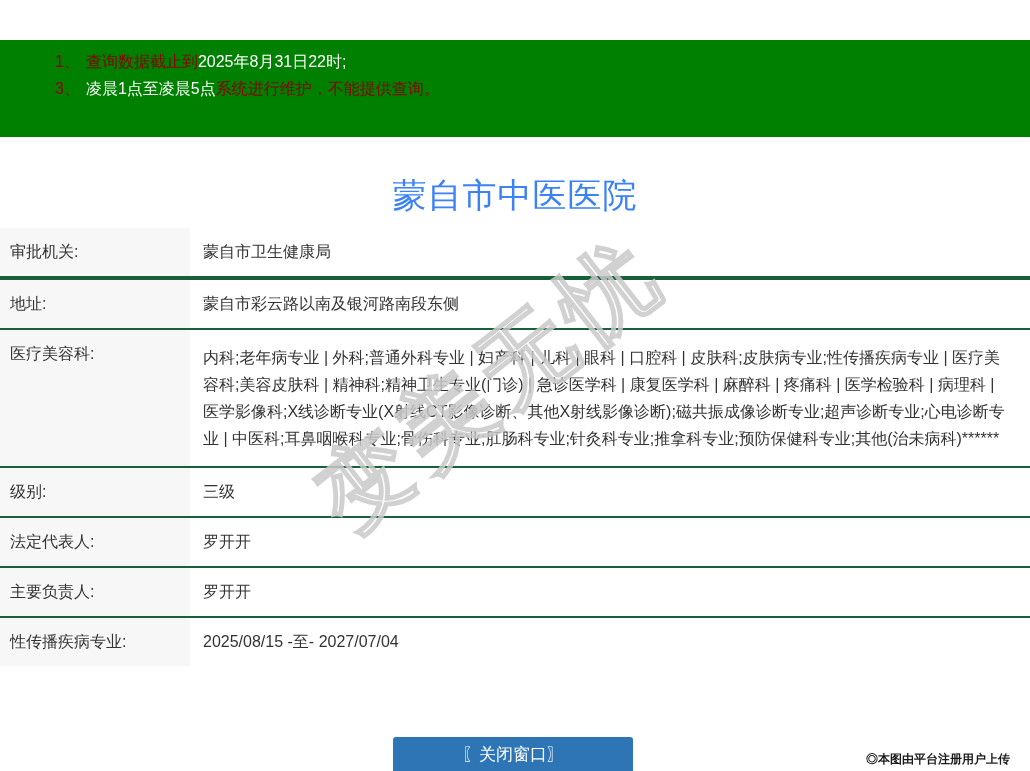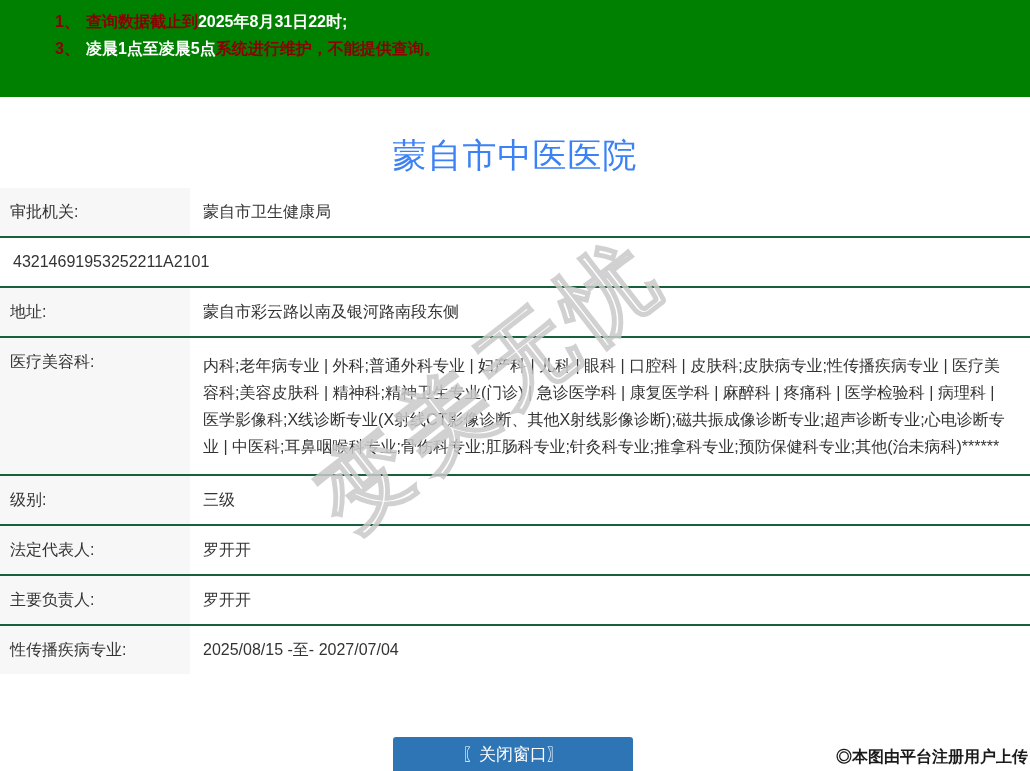--- a/index.html
+++ b/index.html
@@ -10,23 +10,24 @@
     font-family: "Liberation Sans", sans-serif;
     position: relative;
   }
 
   
   .banner {
     width: 100%; height: 97px;
     background: #008000;
     padding: 8px 10px 0 55px;
     font-size: 16px;
-    font-weight: bold;
+    font-weight: normal;
     line-height: 27px;
     white-space: nowrap;
+    margin-top: 40px;
   }
   .notice-line { color: #8b0000; }
   .seg-red   { color: #8b0000; }
   .seg-white { color: #ffffff; }
   .notice-num { margin-right: 6px; }
 
   
   .page-title {
     margin-top: 38px;
     text-align: center;
@@ -97,23 +98,23 @@
     text-stroke: 2px #c9c9c9;
     white-space: nowrap;
     pointer-events: none;
     z-index: 5;
     opacity: 0.85;
   }
 
   
   .upload-credit {
     position: absolute;
-    right: 2px;
+    right: 20px;
     bottom: 3px;
-    font-size: 16px;
+    font-size: 12px;
     font-weight: bold;
     color: #1a1a1a;
     text-shadow: 0 0 2px #ffffff, 0 0 2px #ffffff;
     z-index: 6;
     margin-top: 40px;
   }
 </style>
 </head>
 <body>
 
@@ -127,21 +128,20 @@
 </div>
 
 <div class="page-title">蒙自市中医医院</div>
 
 <div class="info-table">
   <div class="info-row">
     <div class="cell-label">审批机关:</div>
     <div class="cell-value">蒙自市卫生健康局</div>
   </div>
   <div class="info-row">
-    <div class="cell-value">43214691953252211A2101</div>
   </div>
   <div class="info-row">
     <div class="cell-label">地址:</div>
     <div class="cell-value">蒙自市彩云路以南及银河路南段东侧</div>
   </div>
   <div class="info-row tall">
     <div class="cell-label">医疗美容科:</div>
     <div class="cell-value">内科;老年病专业 | 外科;普通外科专业 | 妇产科 | 儿科 | 眼科 | 口腔科 | 皮肤科;皮肤病专业;性传播疾病专业 | 医疗美容科;美容皮肤科 | 精神科;精神卫生专业(门诊) | 急诊医学科 | 康复医学科 | 麻醉科 | 疼痛科 | 医学检验科 | 病理科 | 医学影像科;X线诊断专业(X射线CT影像诊断、其他X射线影像诊断);磁共振成像诊断专业;超声诊断专业;心电诊断专业 | 中医科;耳鼻咽喉科专业;骨伤科专业;肛肠科专业;针灸科专业;推拿科专业;预防保健科专业;其他(治未病科)******</div>
   </div>
   <div class="info-row">

